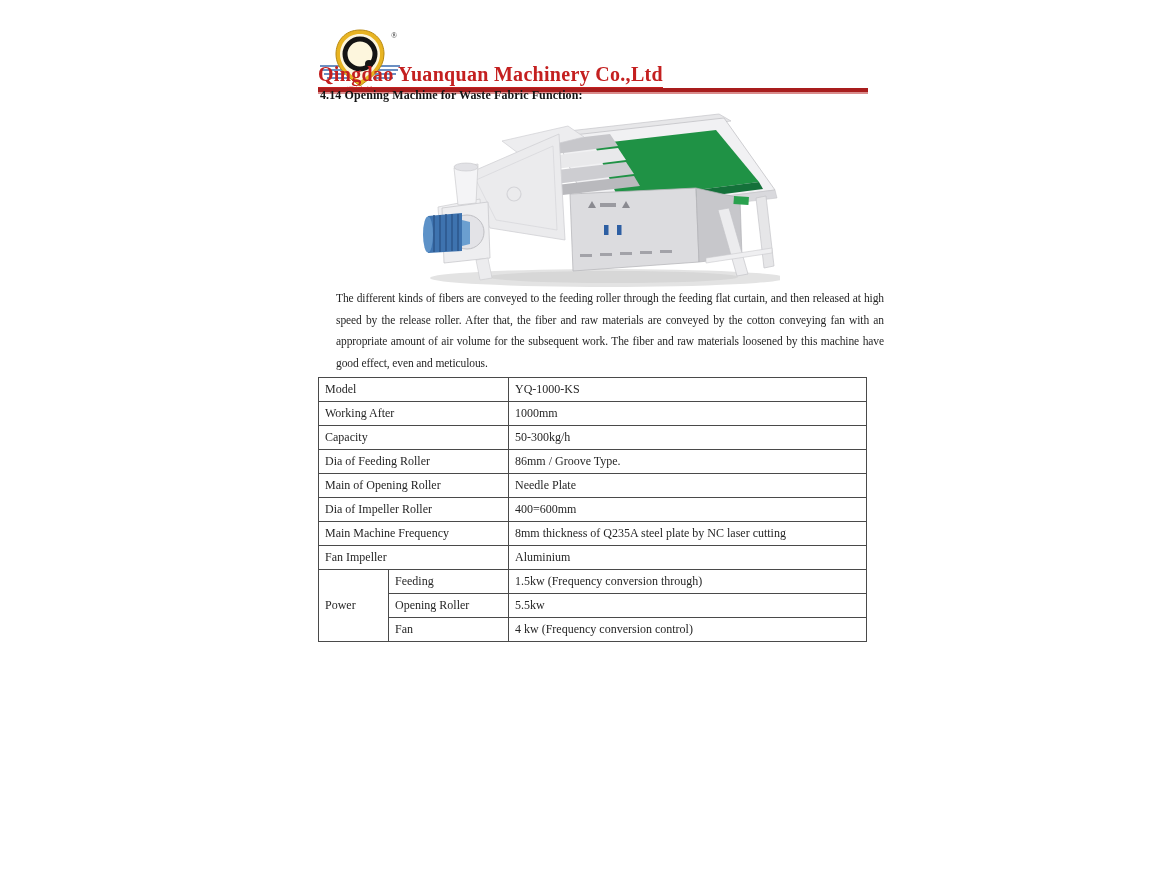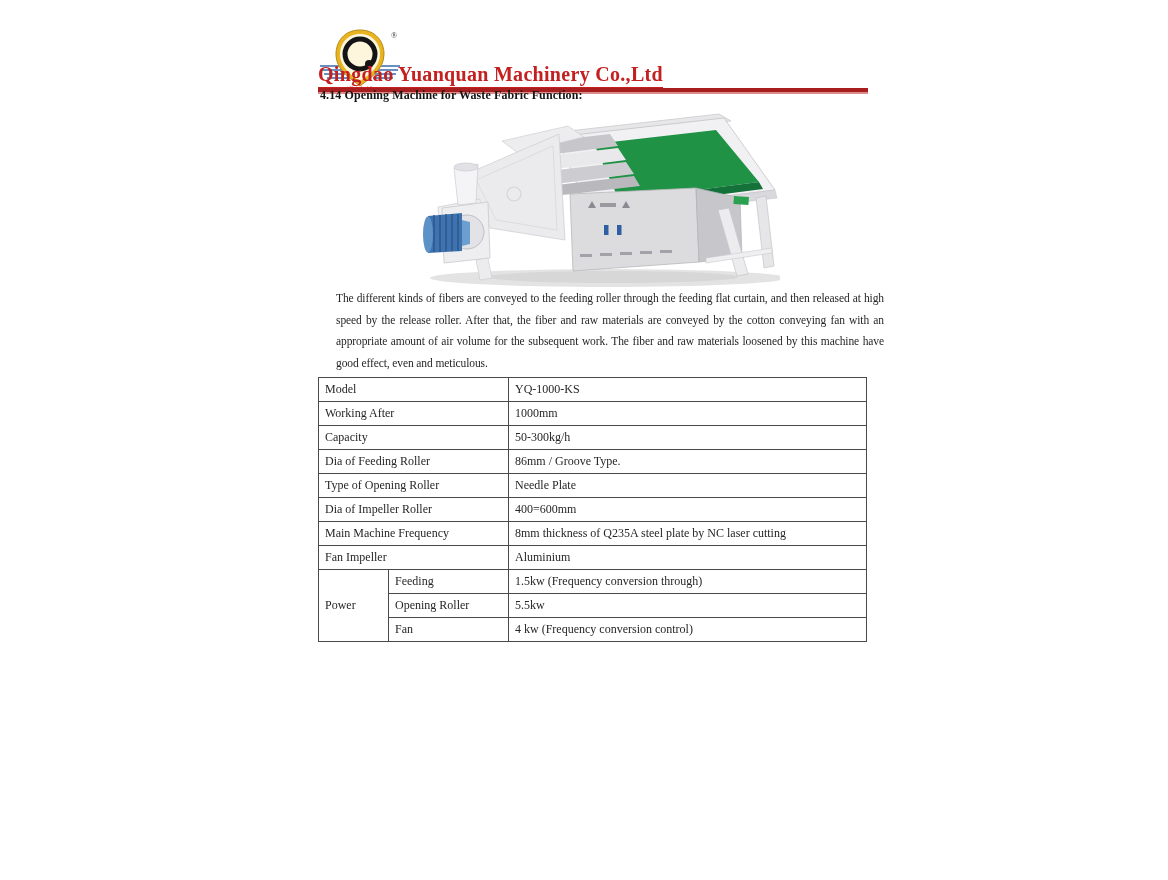--- a/index.html
+++ b/index.html
@@ -185,21 +185,21 @@
       </tr>
       <tr>
         <td colspan="2">Capacity</td>
         <td class="val">50-300kg/h</td>
       </tr>
       <tr>
         <td colspan="2">Dia of Feeding Roller</td>
         <td class="val">86mm / Groove Type.</td>
       </tr>
       <tr>
-        <td colspan="2">Type of Opening Roller</td>
+        <td colspan="2">Main of Opening Roller</td>
         <td class="val">Needle Plate</td>
       </tr>
       <tr>
         <td colspan="2">Dia of Impeller Roller</td>
         <td class="val">400=600mm</td>
       </tr>
       <tr>
         <td colspan="2">Main Machine Frequency</td>
         <td class="val">8mm thickness of Q235A steel plate by NC laser cutting</td>
       </tr>

